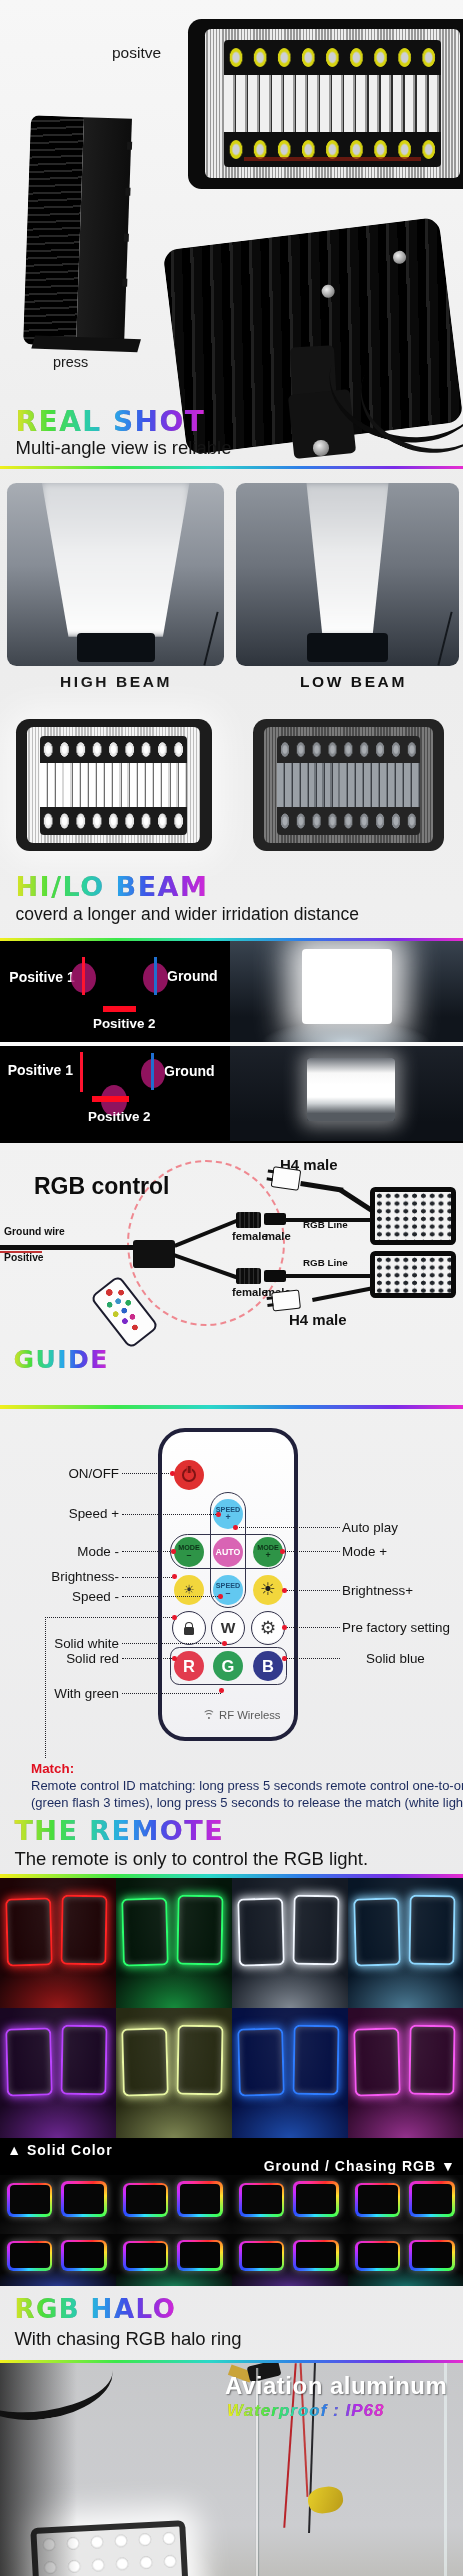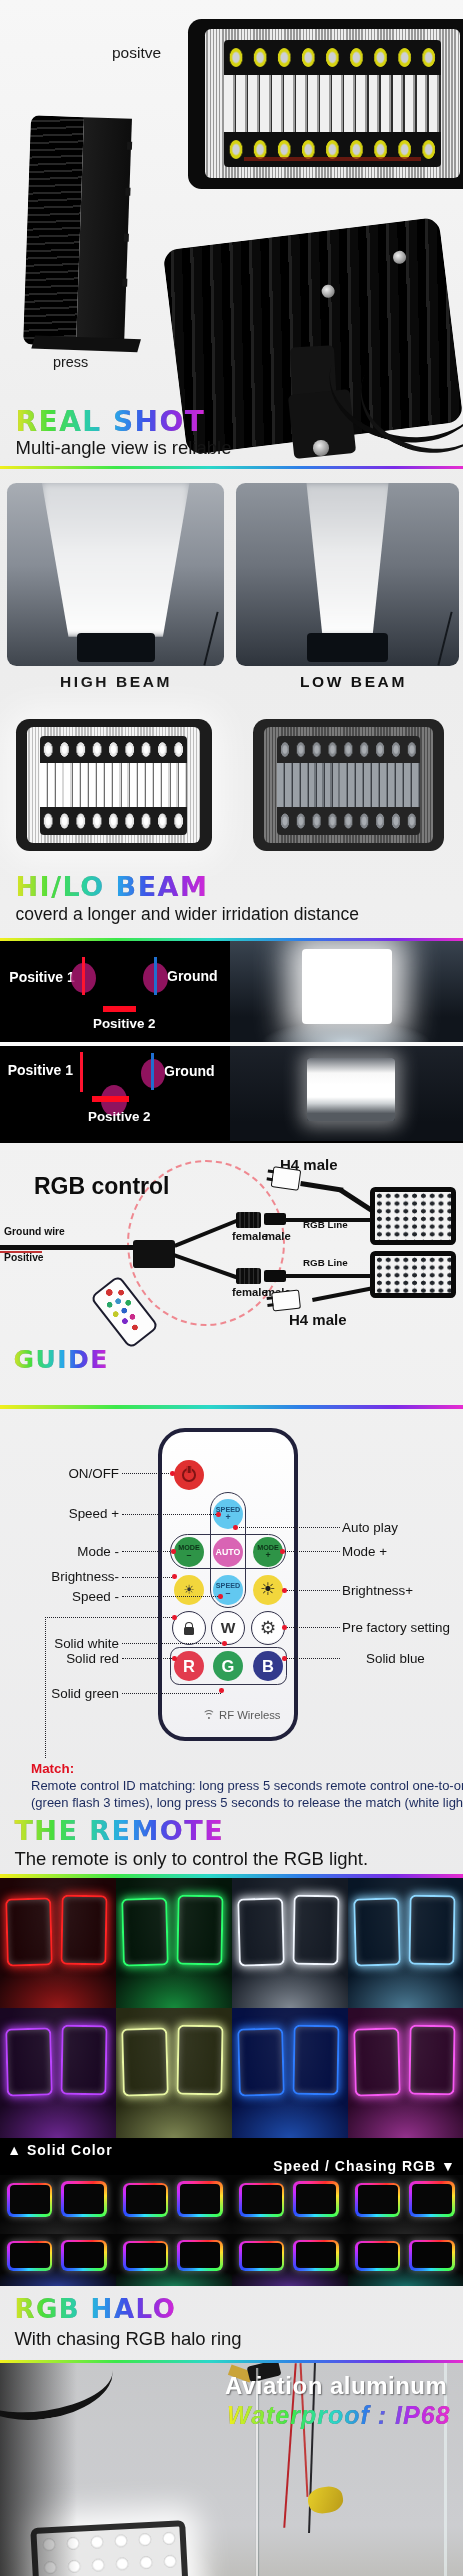--- a/index.html
+++ b/index.html
@@ -330,21 +330,21 @@
     <div class="dot" style="left:172px;top:1574px;"></div>
   <div class="rlabel" style="right:345px;top:1589px;">Speed -</div>
   <div class="dl" style="left:122px;top:1596px;width:98px;"></div>
     <div class="dot" style="left:218px;top:1594px;"></div>
   <div class="rlabel" style="right:345px;top:1636px;">Solid white</div>
   <div class="dl" style="left:122px;top:1643px;width:101px;"></div>
     <div class="dot" style="left:222px;top:1641px;"></div>
   <div class="rlabel" style="right:345px;top:1651px;">Solid red</div>
   <div class="dl" style="left:122px;top:1658px;width:52px;"></div>
     <div class="dot" style="left:172px;top:1656px;"></div>
-  <div class="rlabel" style="right:345px;top:1686px;">Solid green</div>
+  <div class="rlabel" style="right:345px;top:1686px;">With green</div>
   <div class="dl" style="left:122px;top:1693px;width:99px;"></div>
     <div class="dot" style="left:219px;top:1688px;"></div>
 
   <div class="rlabel" style="left:342px;top:1520px;">Auto play</div>
   <div class="dl" style="left:237px;top:1527px;width:103px;"></div>
     <div class="dot" style="left:233px;top:1525px;"></div>
   <div class="rlabel" style="left:342px;top:1544px;">Mode +</div>
   <div class="dl" style="left:284px;top:1551px;width:56px;"></div>
     <div class="dot" style="left:280px;top:1549px;"></div>
   <div class="rlabel" style="left:342px;top:1583px;">Brightness+</div>
@@ -400,21 +400,21 @@
         <div class="halo h1"></div>
         <div class="halo h2"></div>
       </div>
     <div class="cell solid" style="--name: magenta; --cls: cell solid; --bg: #2c0828; --halo: #f75af2; --glow: rgba(250,90,240,0.5);">
         <div class="halo h1"></div>
         <div class="halo h2"></div>
       </div>
   </div>
   <div class="abs" style="left:0;top:2138px;width:464px;height:37px;background:#000;"></div>
   <div class="bandlbl" style="left:7.2px;top:2142px;">▲ Solid Color</div>
-  <div class="bandlbl" style="right:8.2px;top:2158px;">Speed / Chasing RGB ▼</div>
+  <div class="bandlbl" style="right:8.2px;top:2158px;">Ground / Chasing RGB ▼</div>
   <div class="grid-row" style="top:2175px;height:59px;">
     <div class="cell rainbow" style="--name: chasing-1; --cls: cell rainbow; --bg: #060606; --glow: rgba(255,255,255,0.12);">
         <div class="halo h1"></div>
         <div class="halo h2"></div>
       </div>
     <div class="cell rainbow" style="--name: chasing-2; --cls: cell rainbow; --bg: #060606; --glow: rgba(255,255,255,0.12);">
         <div class="halo h1"></div>
         <div class="halo h2"></div>
       </div>
     <div class="cell rainbow" style="--name: chasing-3; --cls: cell rainbow; --bg: #060606; --glow: rgba(255,255,255,0.12);">
@@ -460,18 +460,18 @@
     <div class="abs" style="left:256px;top:5.2px;width:2.1px;height:314px;background:rgba(255,255,255,.55);box-shadow:0.5px 0 1px rgba(90,110,110,.8);"></div>
     <div class="abs" style="left:444px;top:0;width:2.6px;height:330px;background:rgba(235,245,245,.6);"></div>
     <div class="abs" style="left:-36px;top:124px;width:299px;height:222px;background:radial-gradient(closest-side,rgba(255,255,255,.95),rgba(255,255,255,0) 72%);"></div>
     <div class="abs" style="left:33px;top:161px;width:155px;height:110px;transform:rotate(-3deg);
          border:6.2px solid #2c2c2c;border-radius:7.2px;background:#e8e8e8;box-shadow:0 0 28px 14.4px rgba(255,255,255,.9);
          background-image:radial-gradient(circle 6.2px at 50% 50%,#ffffff 0 4.6px,#d0d0d0 6.2px,transparent 6.7px);background-size:24px 23px;"></div>
     <div class="abs" style="left:308px;top:124px;width:35px;height:26px;background:linear-gradient(120deg,#e8cf2a,#b89a18);border-radius:45%;transform:rotate(-10deg);"></div>
 
     <div class="abs" style="left:0;top:0;width:77px;height:408px;background:linear-gradient(90deg,rgba(15,15,15,.75),transparent);"></div>
     <div class="abs overlaytxt" style="left:225px;top:9.3px;font-size:24px;letter-spacing:0.5px;text-shadow:1px 1px 1.5px rgba(0,0,0,.45);">Aviation aluminum</div>
-    <div class="abs wpgrad" style="left:227px;top:38px;font-size:25px;letter-spacing:1px;font-style:italic;">Waterproof : IP68</div>
+    <div class="abs wpgrad" style="left:227px;top:38px;font-size:17px;letter-spacing:1px;font-style:italic;">Waterproof : IP68</div>
 
   </div>
 
 </div>
 
 
 </body></html>

